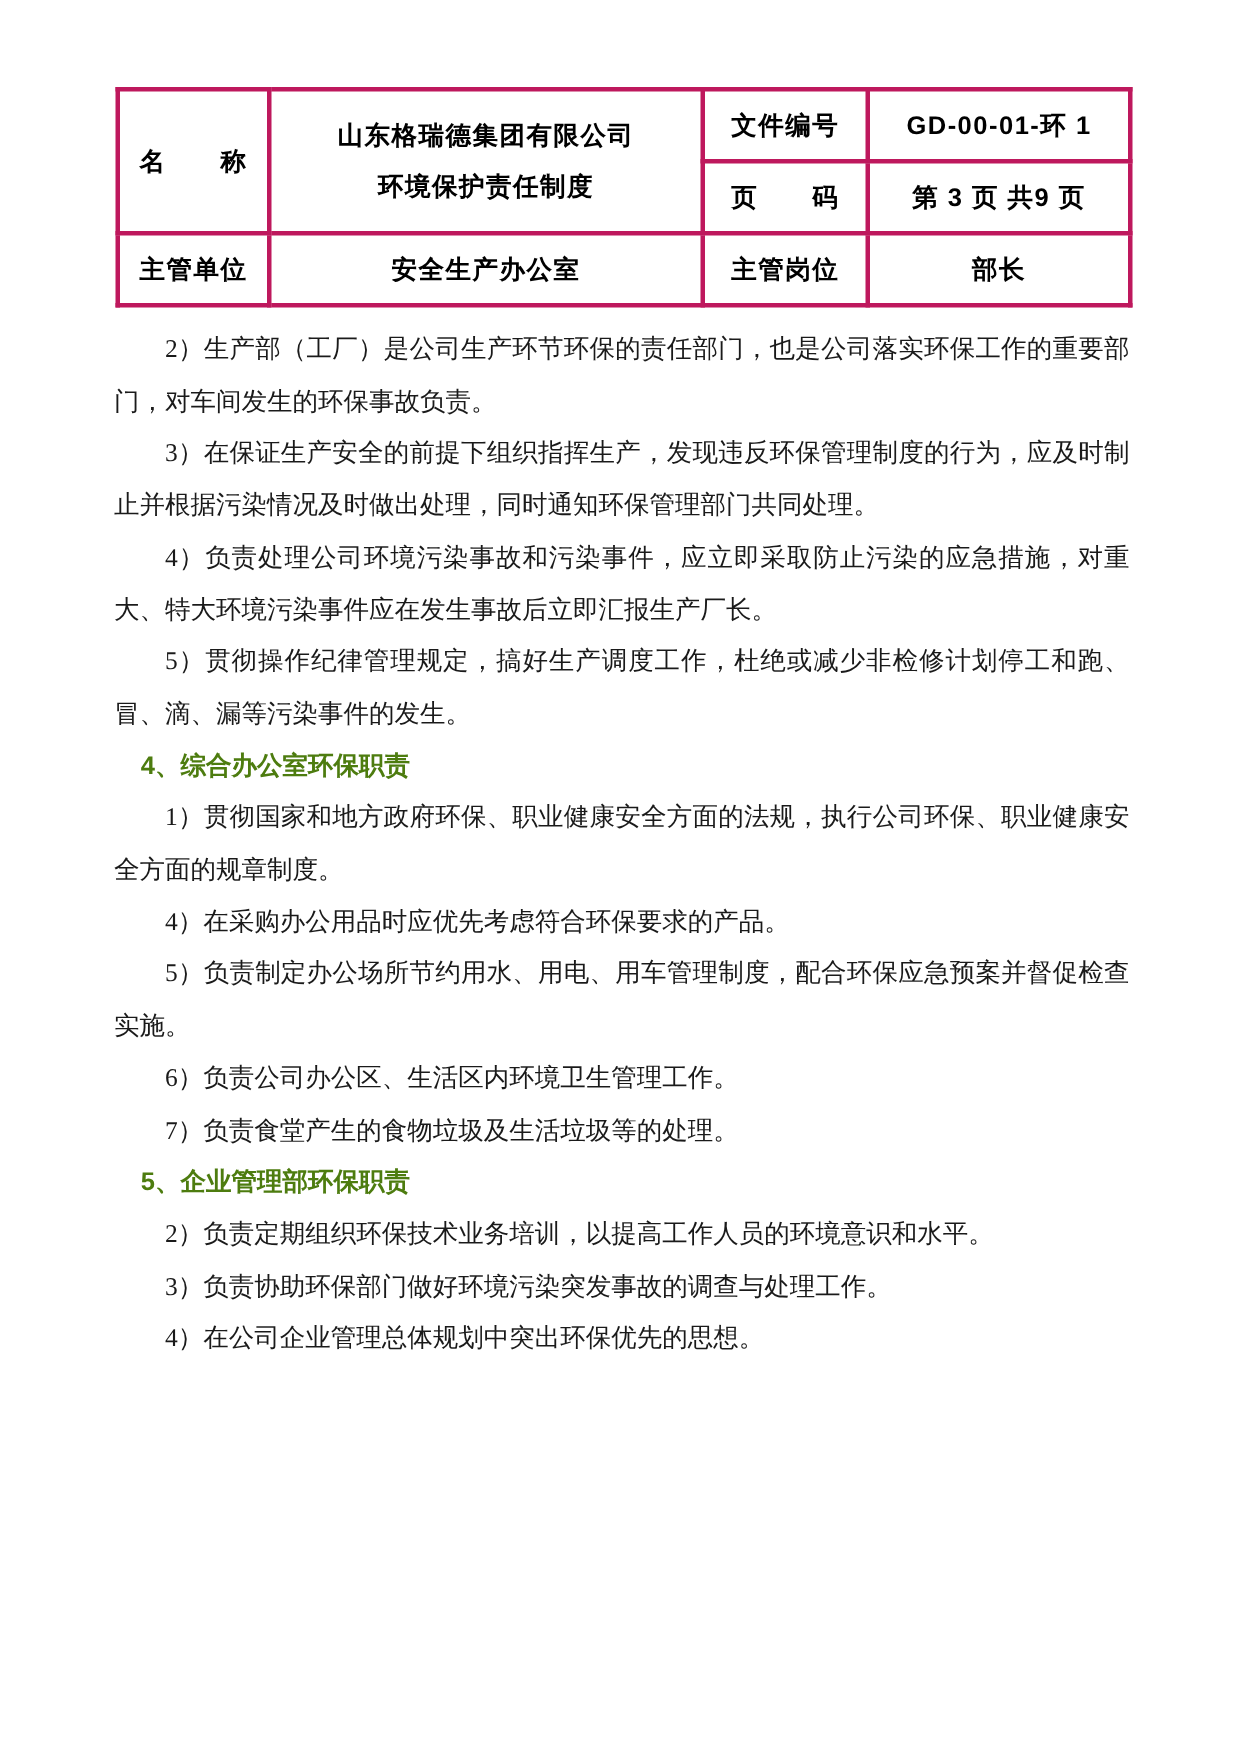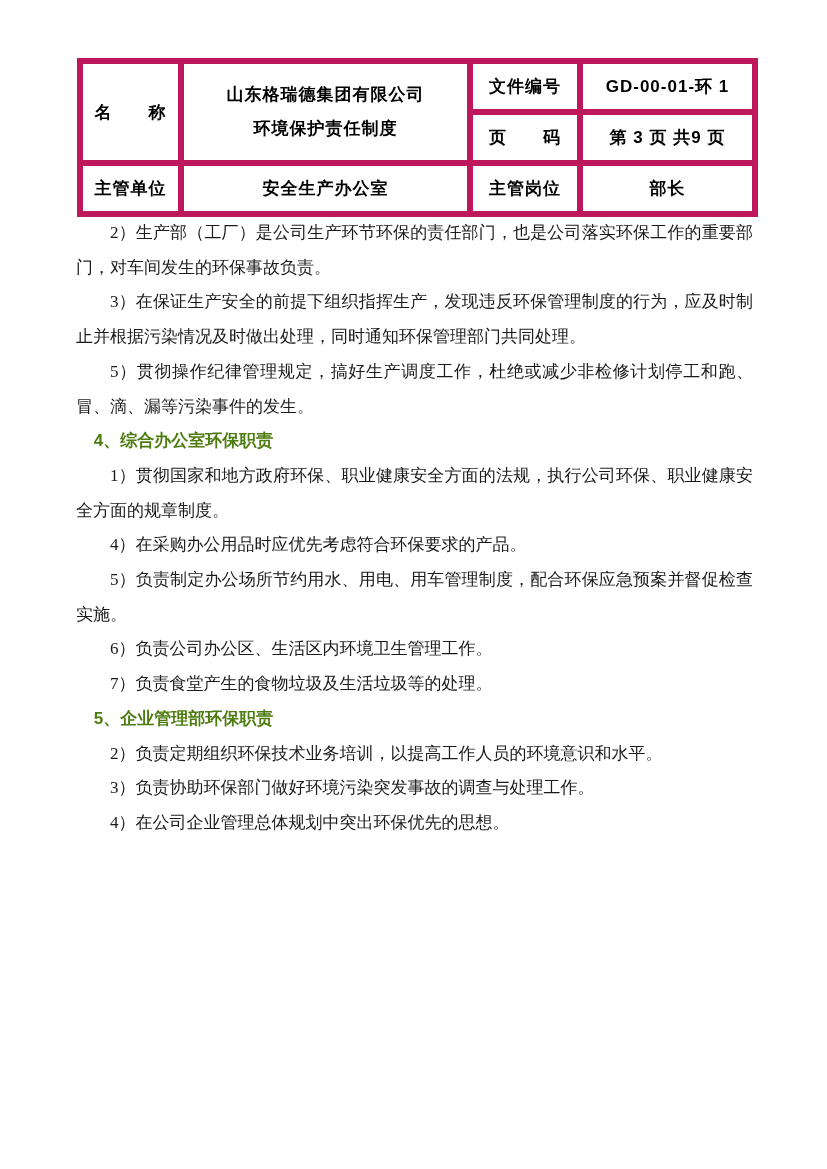--- a/index.html
+++ b/index.html
@@ -24,21 +24,21 @@
     width: 675px;
     border-collapse: collapse;
     table-layout: fixed;
     font-family: "Liberation Sans", sans-serif;
     font-weight: bold;
     font-size: 17px;
     color: #000000;
     border: 2px solid #000000;
   }
   .header-table td {
-    border: 6px solid #be185d;
+    border: 3px solid #be185d;
     text-align: center;
     vertical-align: middle;
     padding: 0;
     height: 45px;
     letter-spacing: 1px;
   }
   .header-table td.span2 {
     height: 90px;
   }
   .name-value div {
@@ -99,20 +99,21 @@
         <td>安全生产办公室</td>
         <td>主管岗位</td>
         <td>部长</td>
       </tr>
     </tbody>
   </table>
 
   <div class="doc-body">
     <p class="para">2）生产部（工厂）是公司生产环节环保的责任部门，也是公司落实环保工作的重要部门，对车间发生的环保事故负责。</p>
     <p class="para">3）在保证生产安全的前提下组织指挥生产，发现违反环保管理制度的行为，应及时制止并根据污染情况及时做出处理，同时通知环保管理部门共同处理。</p>
+    <p class="para">4）负责处理公司环境污染事故和污染事件，应立即采取防止污染的应急措施，对重大、特大环境污染事件应在发生事故后立即汇报生产厂长。</p>
     <p class="para">5）贯彻操作纪律管理规定，搞好生产调度工作，杜绝或减少非检修计划停工和跑、冒、滴、漏等污染事件的发生。</p>
     <p class="heading">4、综合办公室环保职责</p>
     <p class="para">1）贯彻国家和地方政府环保、职业健康安全方面的法规，执行公司环保、职业健康安全方面的规章制度。</p>
     <p class="para">4）在采购办公用品时应优先考虑符合环保要求的产品。</p>
     <p class="para">5）负责制定办公场所节约用水、用电、用车管理制度，配合环保应急预案并督促检查实施。</p>
     <p class="para">6）负责公司办公区、生活区内环境卫生管理工作。</p>
     <p class="para">7）负责食堂产生的食物垃圾及生活垃圾等的处理。</p>
     <p class="heading">5、企业管理部环保职责</p>
     <p class="para">2）负责定期组织环保技术业务培训，以提高工作人员的环境意识和水平。</p>
     <p class="para">3）负责协助环保部门做好环境污染突发事故的调查与处理工作。</p>

